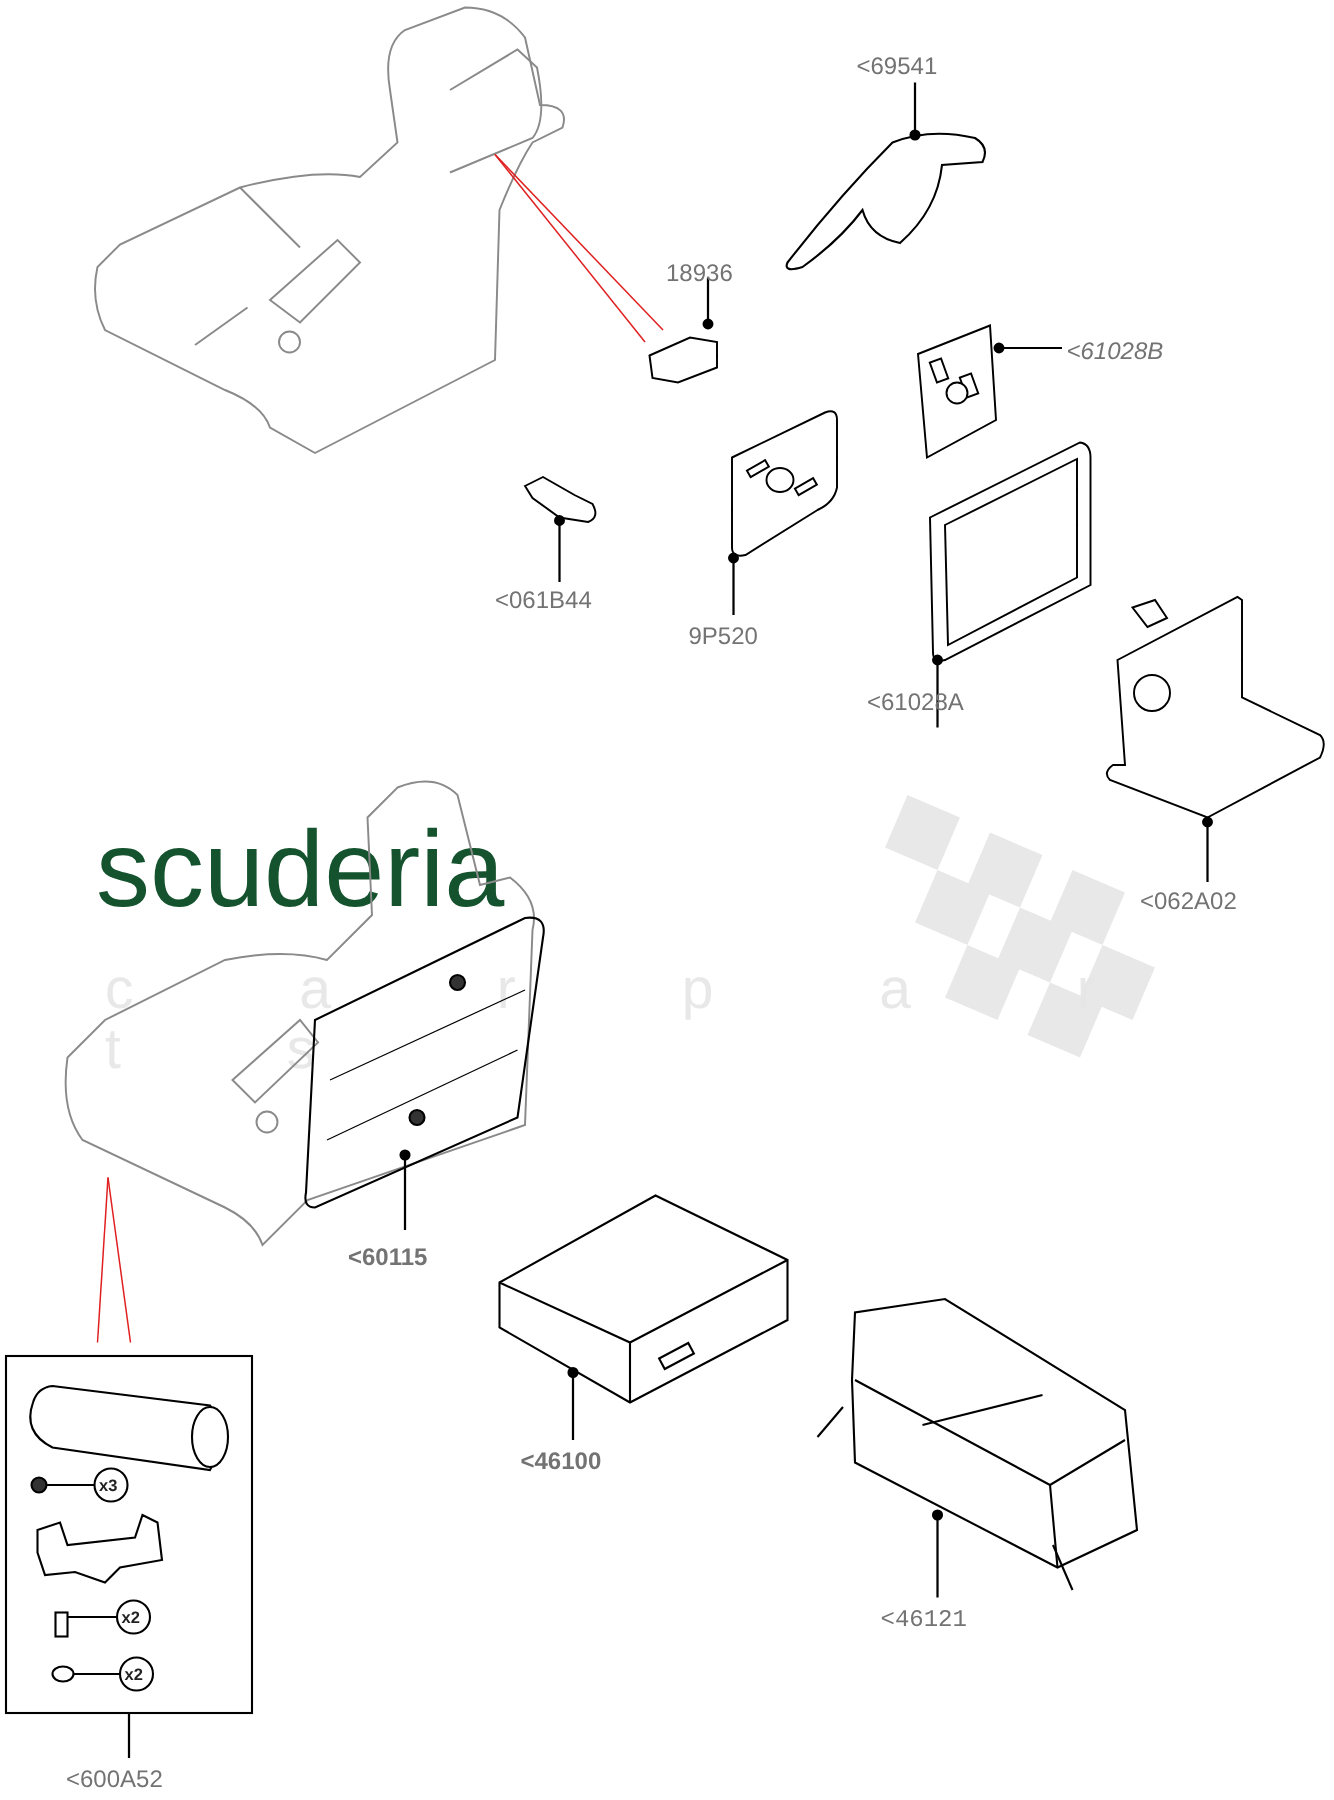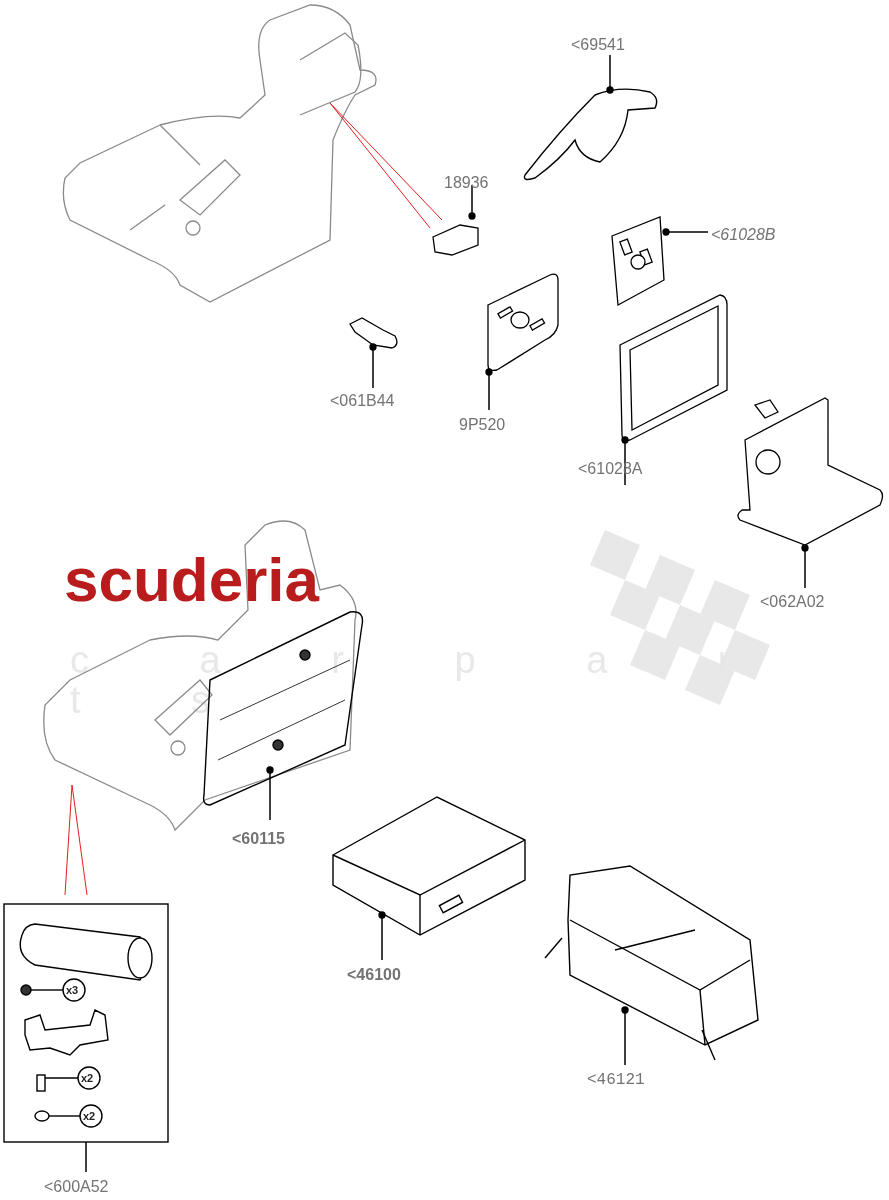--- a/index.html
+++ b/index.html
@@ -1,19 +1,19 @@
 <!DOCTYPE html>
 <html><head>
 <meta charset="utf-8">
 <style>
   html, body { margin: 0; padding: 0; background: #ffffff; }
   body { width: 889px; height: 1200px; position: relative; overflow: hidden; font-family: "Liberation Sans", sans-serif; }
   .label { position: absolute; color: #737373; font-size: 16px; line-height: 18px; white-space: nowrap; }
   svg.art { position: absolute; left: 0; top: 0; }
-  .wm-big { position: absolute; left: 64px; top: 530px; font-size: 62px; font-weight: bold; color: #b91c1c; letter-spacing: 0px; line-height: 100px; }
+  .wm-big { position: absolute; left: 64px; top: 530px; font-size: 72px; font-weight: normal; color: #14532d; letter-spacing: 0px; line-height: 100px; }
   .wm-small { position: absolute; left: 70px; top: 640px; font-size: 38px; color: #e8e8e8; letter-spacing: 50px; line-height: 40px; }
   .qty { font-size: 11px; font-weight: bold; fill: #222; font-family: "Liberation Sans", sans-serif; }
 </style>
 </head>
 <body>
 
 <div class="wm-big">scuderia</div>
 <div class="wm-small">c a r   p a r t s</div>
 
 <svg class="art" width="889" height="1200" viewBox="0 0 889 1200">

